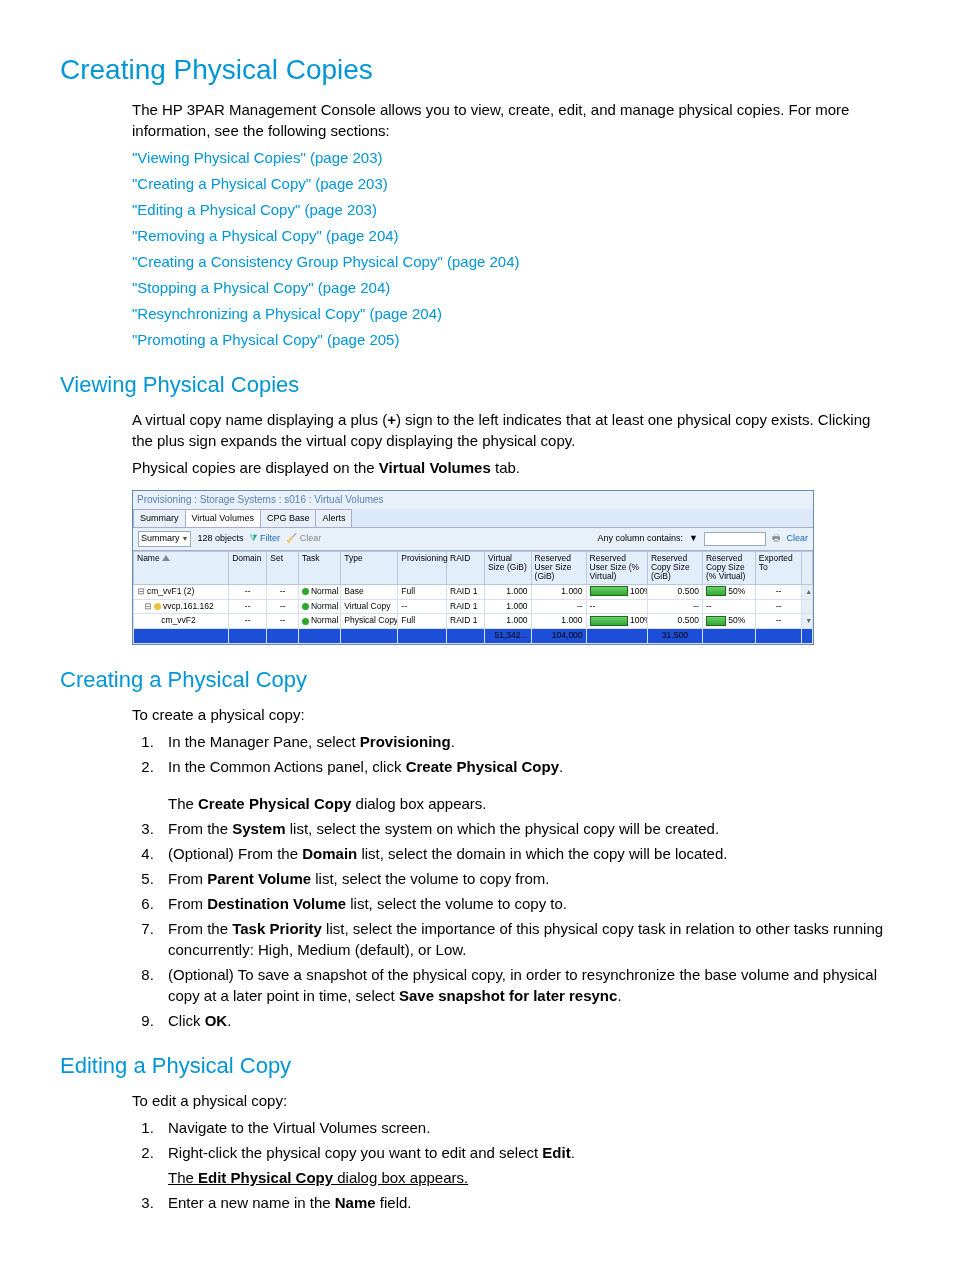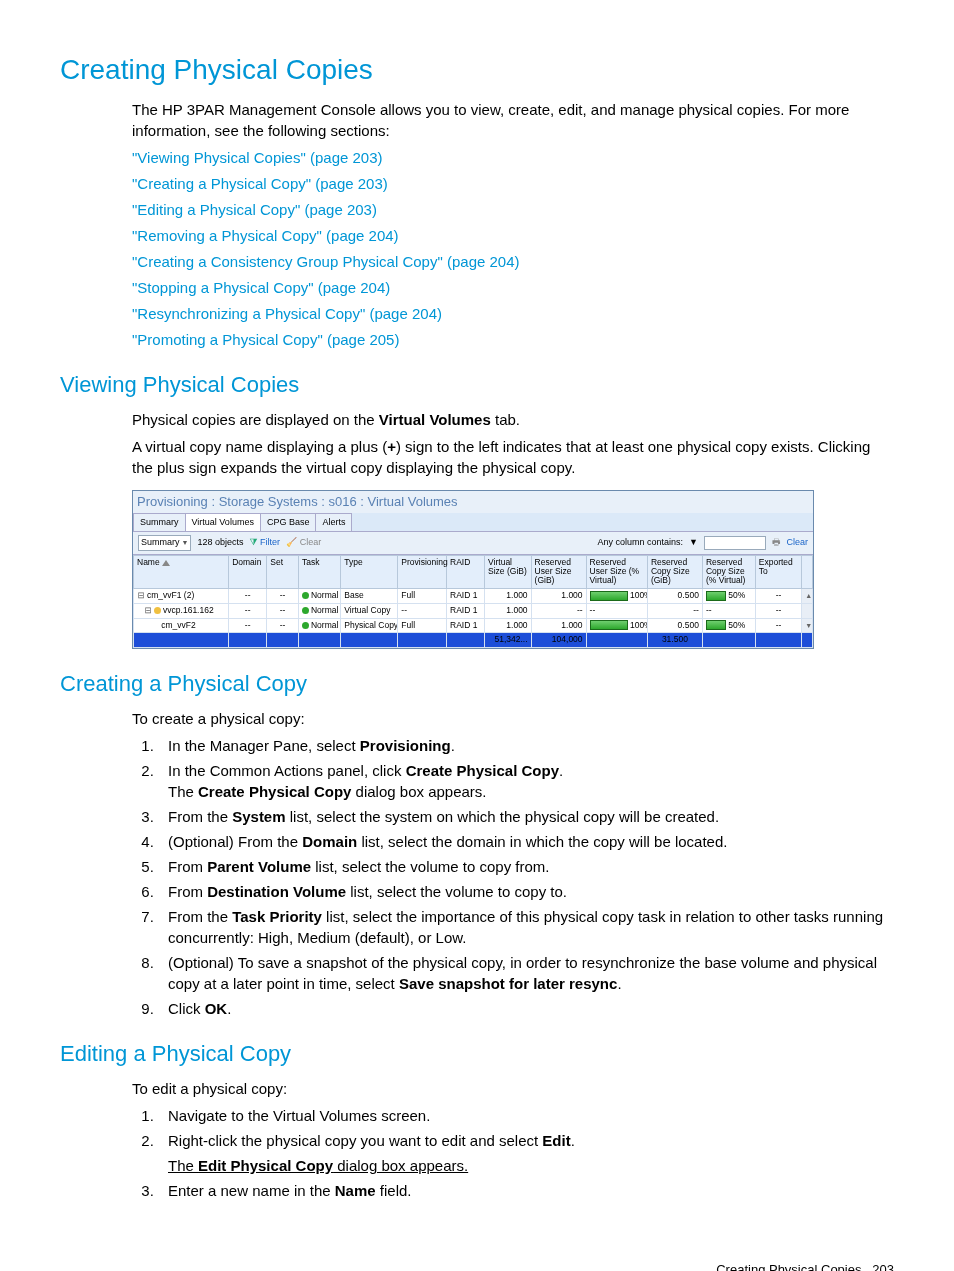--- a/index.html
+++ b/index.html
@@ -48,21 +48,21 @@
     margin: 12px 0 20px 72px;
     width: 680px;
     font-size: 9px;
     font-family: Tahoma, Arial, sans-serif;
     color: #000;
   }
   .ss-breadcrumb {
     padding: 2px 4px;
     background: #e8f0f9;
     color: #5A82B4;
-    font-size: 13px;
+    font-size: 10px;
   }
   .ss-tabs { display:flex; border-bottom:1px solid #aac; background:#dbe9f8; }
   .ss-tab {
     padding: 2px 6px;
     border: 1px solid #aac;
     border-bottom:none;
     margin-right:-1px;
     background:#e8f0f9;
     font-size:9px;
   }
@@ -137,24 +137,24 @@
       <a class="link" href="#">"Creating a Consistency Group Physical Copy" (page 204)</a>
       <a class="link" href="#">"Stopping a Physical Copy" (page 204)</a>
       <a class="link" href="#">"Resynchronizing a Physical Copy" (page 204)</a>
       <a class="link" href="#">"Promoting a Physical Copy" (page 205)</a>
     </div>
 </div>
 
 <h2>Viewing Physical Copies</h2>
 <div class="indent">
   <p>
-    <span>Physical copies are displayed on the </span><b>Virtual Volumes</b><span> tab.</span>
+    <span>A virtual copy name displaying a plus (</span><b>+</b><span>) sign to the left indicates that at least one physical copy exists. Clicking the plus sign expands the virtual copy displaying the physical copy.</span>
   </p>
   <p>
-    <span>A virtual copy name displaying a plus (</span><b>+</b><span>) sign to the left indicates that at least one physical copy exists. Clicking the plus sign expands the virtual copy displaying the physical copy.</span>
+    <span>Physical copies are displayed on the </span><b>Virtual Volumes</b><span> tab.</span>
   </p>
 </div>
 
 <div class="screenshot-box">
   <div class="ss-breadcrumb">Provisioning : Storage Systems : s016 : Virtual Volumes</div>
   <div class="ss-tabs" id="ss-tabs">
       <div class="ss-tab">Summary</div>
       <div class="ss-tab active">Virtual Volumes</div>
       <div class="ss-tab">CPG Base</div>
       <div class="ss-tab">Alerts</div>
@@ -287,21 +287,21 @@
         </tr>
       </tbody>
   </table>
 </div>
 
 <h2>Creating a Physical Copy</h2>
 <div class="indent">
   <p>To create a physical copy:</p>
   <ol id="create-steps">
       <li>In the Manager Pane, select <b>Provisioning</b>.</li>
-      <li>In the Common Actions panel, click <b>Create Physical Copy</b>.<div style="margin-top: 0;">The <b>Create Physical Copy</b> dialog box appears.</div></li>
+      <li>In the Common Actions panel, click <b>Create Physical Copy</b>.<div style="margin-top: 16px;">The <b>Create Physical Copy</b> dialog box appears.</div></li>
       <li>From the <b>System</b> list, select the system on which the physical copy will be created.</li>
       <li>(Optional) From the <b>Domain</b> list, select the domain in which the copy will be located.</li>
       <li>From <b>Parent Volume</b> list, select the volume to copy from.</li>
       <li>From <b>Destination Volume</b> list, select the volume to copy to.</li>
       <li>From the <b>Task Priority</b> list, select the importance of this physical copy task in relation to other tasks running concurrently: High, Medium (default), or Low.</li>
       <li>(Optional) To save a snapshot of the physical copy, in order to resynchronize the base volume and physical copy at a later point in time, select <b>Save snapshot for later resync</b>.</li>
       <li>Click <b>OK</b>.</li>
     </ol>
 </div>
 

